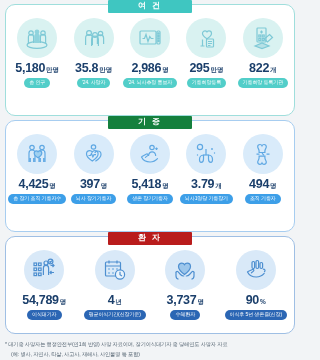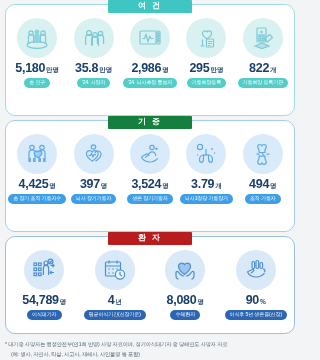--- a/index.html
+++ b/index.html
@@ -256,21 +256,21 @@
         <div class="ico blue">
           <svg width="28" height="28" viewBox="0 0 28 28" fill="none" stroke="#5fa8e3" stroke-width="1.2">
             <circle cx="16" cy="7.5" r="2.2"></circle>
             <path d="M12.5 16c0-2.4 1.6-4.2 3.6-4.2 2 0 3.6 1.8 3.6 4.2"></path>
             <path d="M6 16.5l4.5-2.5c1-.5 2 .8 1.1 1.6l-2.2 1.8" stroke-linecap="round"></path>
             <path d="M5.5 17c1.5 3.2 5 5 8.6 5 3 0 5.6-1.3 7.4-3.3" stroke-linecap="round"></path>
             <path d="M20.5 7.5v2.4M19.3 8.7h2.4"></path>
           </svg>
         </div>
         <div class="num">
-          <span class="v">3,524</span>
+          <span class="v">5,418</span>
           <span class="u">명</span>
         </div>
         <div class="pill blue">생존 장기기증자</div>
       </div>
 
       <div class="stat">
         <div class="ico blue">
           <svg width="28" height="28" viewBox="0 0 28 28" fill="none" stroke="#5fa8e3" stroke-width="1.2">
             <circle cx="8" cy="7" r="2.6"></circle>
             <path d="M14 9v6M11.5 15c-2.6 0-4 2.4-4 4.6 0 1.6.4 2.8 1.6 2.8 1.4 0 2.4-1.4 2.4-3.4V15z"></path>
@@ -359,21 +359,21 @@
       <div class="stat">
         <div class="ico navy">
           <svg width="28" height="28" viewBox="0 0 28 28" fill="none" stroke="#4e8fd0" stroke-width="1.2">
             <path d="M7.5 10.5c0-2 1.6-3.4 3.3-3.4 1.2 0 2.2.6 2.7 1.5.5-.9 1.5-1.5 2.7-1.5 1.7 0 3.3 1.4 3.3 3.4 0 3.6-6 8-6 8s-6-4.4-6-8z" fill="#9cc6eb" stroke="#4e8fd0"></path>
             <path d="M5 16.5c0-1 1.2-1.5 1.9-.8l2.6 2.8c.9 1 2 1.5 3.2 1.5" stroke-linecap="round"></path>
             <path d="M23 16.5c0-1-1.2-1.5-1.9-.8l-2.6 2.8c-.9 1-2 1.5-3.2 1.5" stroke-linecap="round"></path>
             <path d="M5 16.5v3.5c0 1.6 1 2.8 2.5 3.3M23 16.5v3.5c0 1.6-1 2.8-2.5 3.3"></path>
           </svg>
         </div>
         <div class="num">
-          <span class="v">8,080</span>
+          <span class="v">3,737</span>
           <span class="u">명</span>
         </div>
         <div class="pill navy">수혜환자</div>
       </div>
 
       <div class="stat">
         <div class="ico navy">
           <svg width="28" height="28" viewBox="0 0 28 28" fill="none" stroke="#4e8fd0" stroke-width="1.2">
             <rect x="10" y="5.5" width="2.6" height="7" rx="1.2"></rect>
             <rect x="14" y="4.5" width="2.6" height="8" rx="1.2"></rect>

